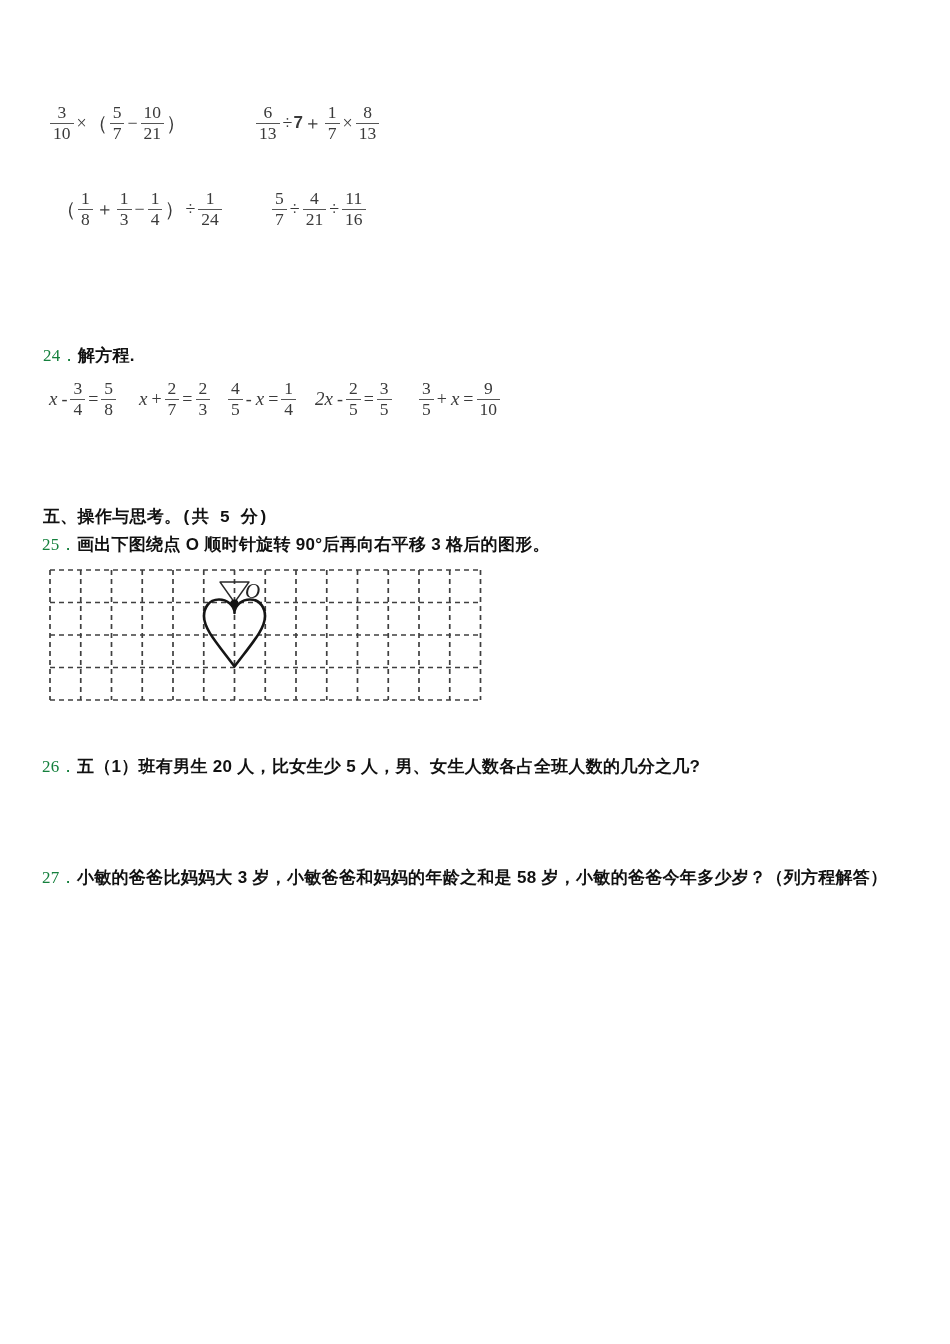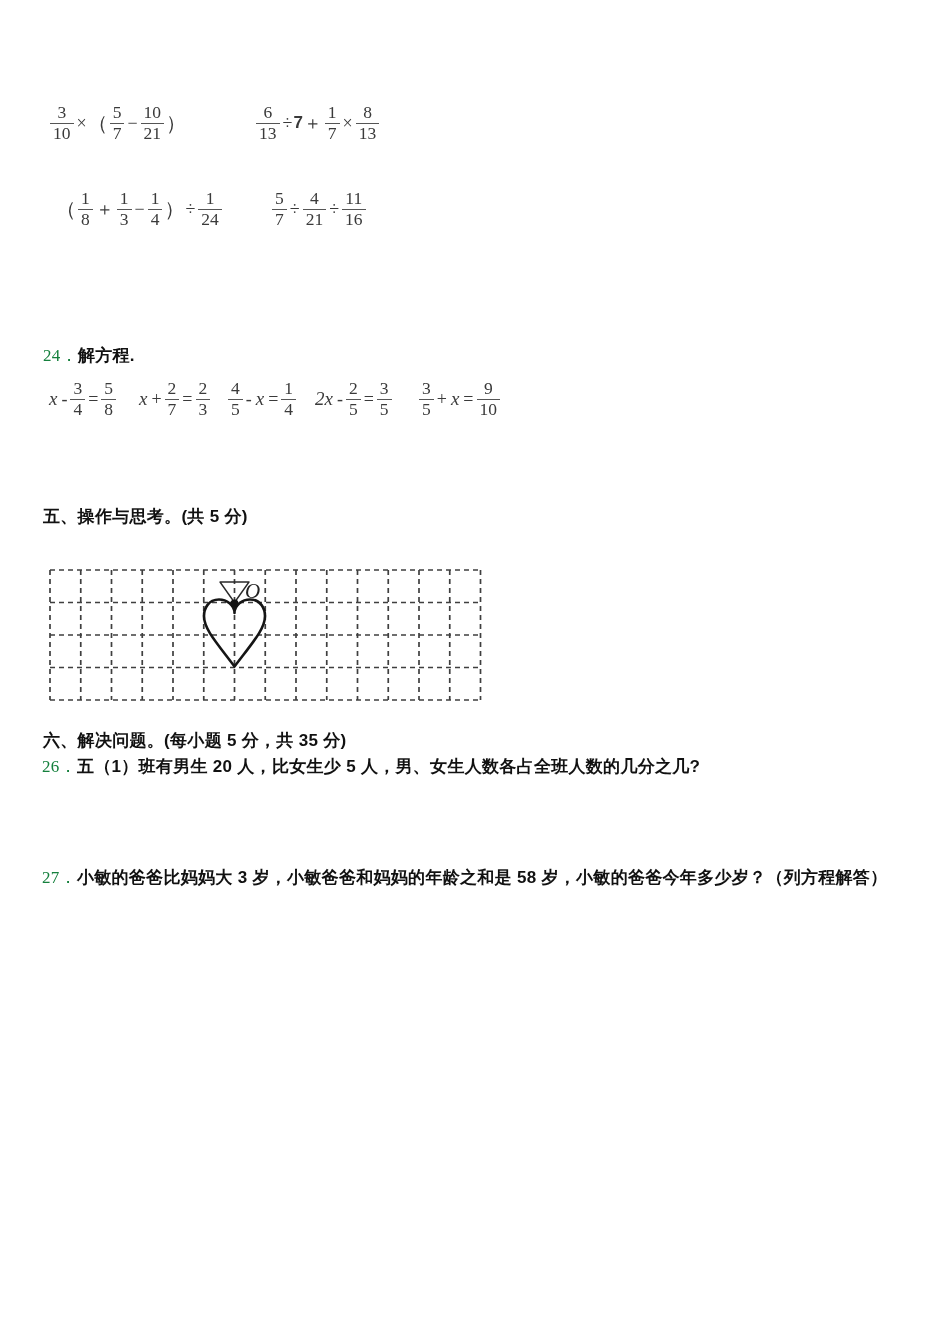--- a/index.html
+++ b/index.html
@@ -176,33 +176,35 @@
       </span>
       <span class="mop">+</span>
       <span class="mvar">x</span>
       <span class="mop">=</span>
       <span class="frac">
         <span class="fnum">9</span>
         <span class="fden">10</span>
       </span>
     </div>
 
-  <div class="tline heading" style="left:43px;top:505px;">五、操作与思考。(共 5 分)</div>
+  <div class="tline heading" style="left:43px;top:505px;font-family:Liberation Mono, monospace;">五、操作与思考。(共 5 分)</div>
+  <div class="tline" style="left:42px;top:533px;">
+    <span class="pnum">25．</span><span class="btext">画出下图绕点 O 顺时针旋转 90°后再向右平移 3 格后的图形。</span>
+  </div>
 
   <svg class="grid-svg" width="434" height="136" viewBox="0 0 434 136">
     <g>
         <path d="M1 2V132M31.75 2V132M62.5 2V132M93.25 2V132M124 2V132M154.75 2V132M185.5 2V132M216.25 2V132M247 2V132M277.75 2V132M308.5 2V132M339.25 2V132M370 2V132M400.75 2V132M431.5 2V132M1 2H431.5M1 34.5H431.5M1 67H431.5M1 99.5H431.5M1 132H431.5" class="gridline"></path>
       </g>
     <path class="heart" d="M 185.5 45 C 185.5 37, 177.5 31.5, 170 31.5 C 159 31.5, 155 41, 155 48 C 155 61, 167 74, 185.5 98.5 C 204 74, 216 61, 216 48 C 216 41, 212 31.5, 201 31.5 C 193.5 31.5, 185.5 37, 185.5 45 Z"></path>
     <polygon class="flag" points="171,14 200,14 185.5,34.5"></polygon>
     <circle class="odot" cx="185.5" cy="35.5" r="4"></circle>
     <text class="olabel" x="196" y="30">O</text>
   </svg>
 
-  <div class="tline heading" style="left:43px;top:729px;">六、解决问题。(每小题 5 分，共 35 分)</div>
 
   <div class="tline" style="left:42px;top:755px;">
     <span class="pnum">26．</span><span class="btext">五（1）班有男生 20 人，比女生少 5 人，男、女生人数各占全班人数的几分之几?</span>
   </div>
   <div class="tline" style="left:42px;top:866px;">
     <span class="pnum">27．</span><span class="btext">小敏的爸爸比妈妈大 3 岁，小敏爸爸和妈妈的年龄之和是 58 岁，小敏的爸爸今年多少岁？（列方程解答）</span>
   </div>
 
 </div>
 

